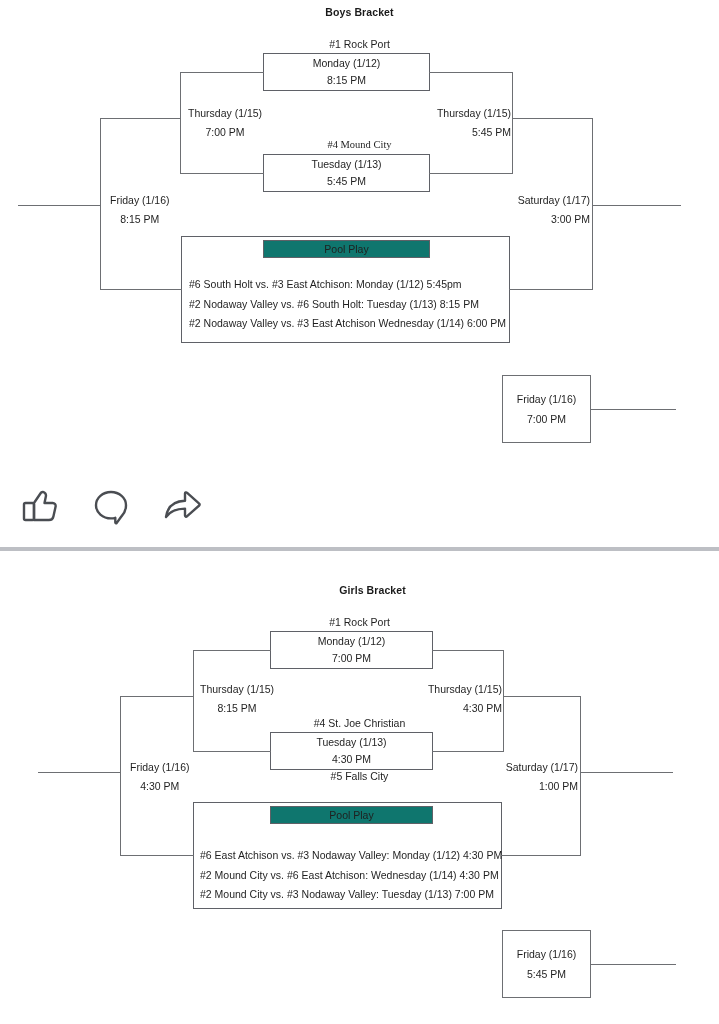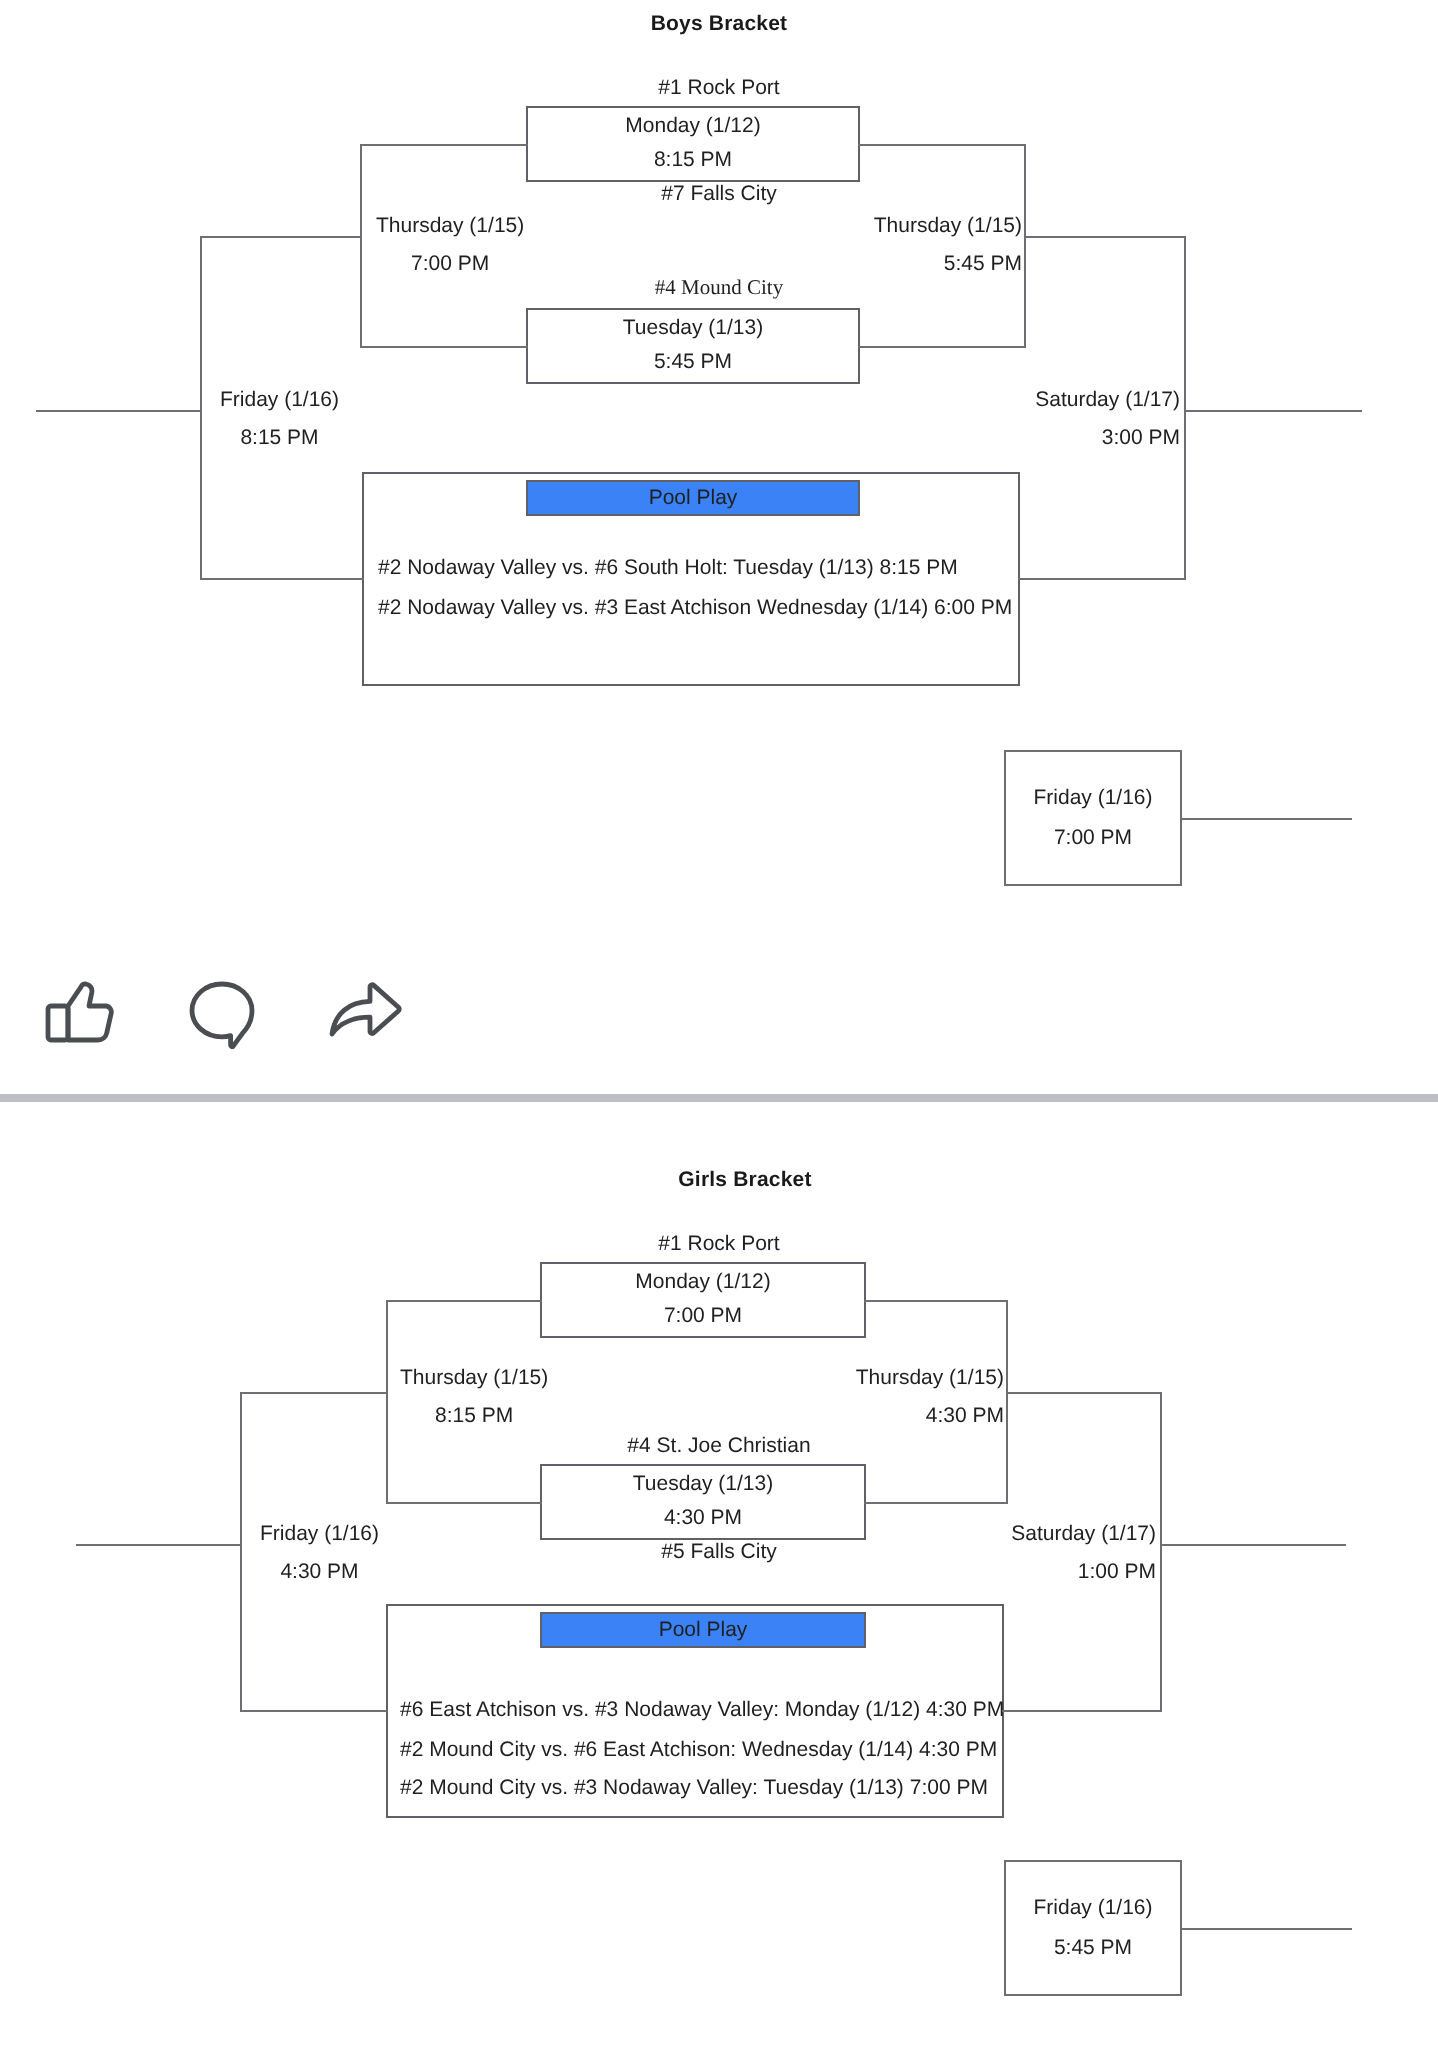--- a/index.html
+++ b/index.html
@@ -66,21 +66,21 @@
 
   
   .pool-outer {
     position: absolute;
     border: 1px solid #5f6167;
     background: #fff;
   }
   .pool-header {
     position: absolute;
     border: 1px solid #5f6167;
-    background: #3b82f6;
+    background: #0f766e;
     display: flex; align-items: center; justify-content: center;
     font-size: 10.5px; color: #1f1f1f;
   }
   .pool-lines {
     position: absolute;
     display: flex; flex-direction: column;
     font-size: 10.5px; color: #1f1f1f; line-height: 19.5px;
     white-space: nowrap;
   }
 
@@ -105,21 +105,20 @@
 
 <div class="bracket-section" id="boys-section">
 
   <div class="section-title" style="top:6px;">Boys Bracket</div>
 
   <div class="seed-label" style="top:38px;">#1 Rock Port</div>
   <div class="gamebox" style="left:263px; top:53px; width:167px; height:38px;">
     <span class="ln1">Monday (1/12)</span>
     <span class="ln2">8:15 PM</span>
   </div>
-  <div class="seed-label" style="top:91px;">#7 Falls City</div>
 
   <div class="seed-label" style="top:139px;font-family:Liberation Serif, serif;">#4 Mound City</div>
   <div class="gamebox" style="left:263px; top:154px; width:167px; height:38px;">
     <span class="ln1">Tuesday (1/13)</span>
     <span class="ln2">5:45 PM</span>
   </div>
 
   <div class="ln-h" style="left:180px; top:72px; width:84px;"></div>
   <div class="ln-v" style="left:180px; top:72px; height:101px;"></div>
   <div class="ln-h" style="left:180px; top:173px; width:84px;"></div>
@@ -133,20 +132,21 @@
     <span class="r2" style="text-align:center;">7:00 PM</span>
   </div>
   <div class="round-text align-right" style="left:423px; top:104px; width:88px;">
     <span class="r1">Thursday (1/15)</span>
     <span class="r2">5:45 PM</span>
   </div>
 
   <div class="pool-outer" style="left:181px; top:236px; width:329px; height:107px;"></div>
   <div class="pool-header" style="left:263px; top:240px; width:167px; height:18px;">Pool Play</div>
   <div class="pool-lines" style="left:189px; top:275px;">
+    <span>#6 South Holt vs. #3 East Atchison: Monday (1/12) 5:45pm</span>
     <span>#2 Nodaway Valley vs. #6 South Holt: Tuesday (1/13) 8:15 PM</span>
     <span>#2 Nodaway Valley vs. #3 East Atchison Wednesday (1/14) 6:00 PM</span>
   </div>
 
   <div class="ln-h" style="left:100px; top:289px; width:82px;"></div>
 
   <div class="ln-h" style="left:509px; top:289px; width:84px;"></div>
 
   <div class="ln-v" style="left:100px; top:118px; height:171px;"></div>
   <div class="ln-h" style="left:100px; top:118px; width:80px;"></div>

